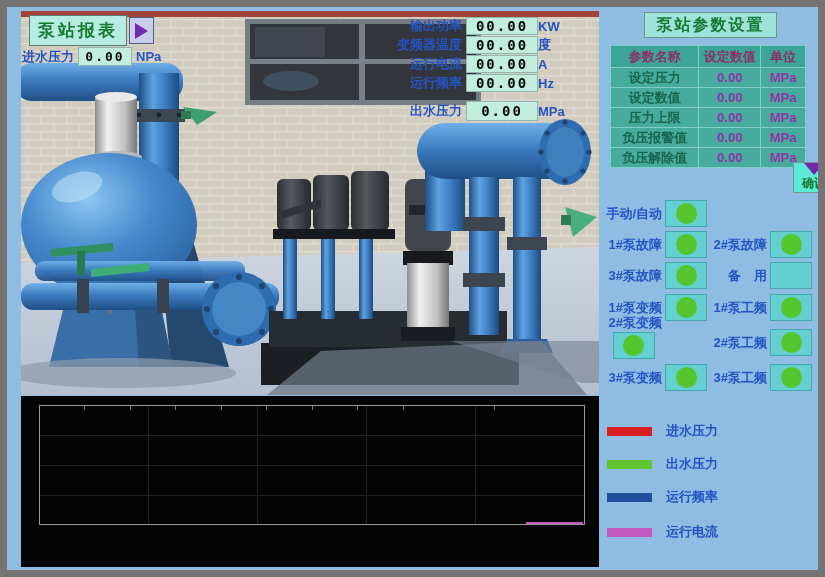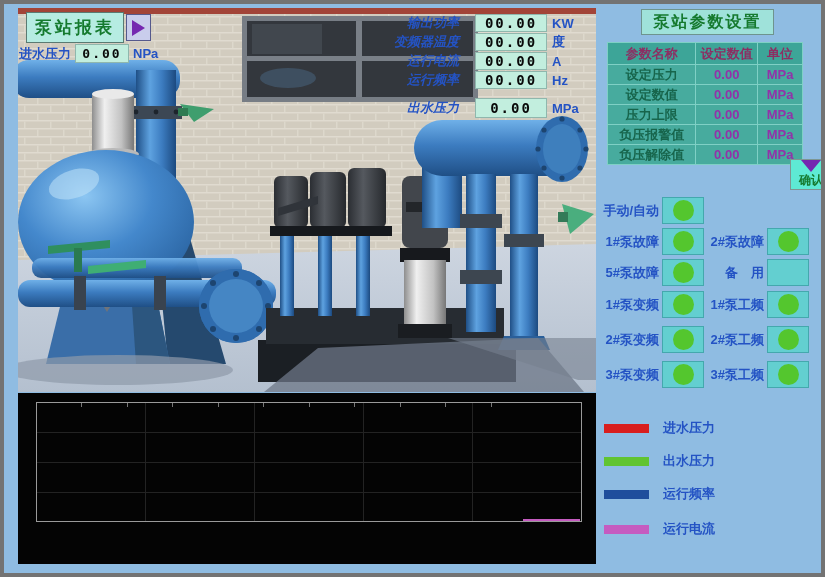--- a/index.html
+++ b/index.html
@@ -1,20 +1,20 @@
 <!DOCTYPE html>
 <html><head>
 <meta charset="utf-8">
 <style>
   * { margin:0; padding:0; box-sizing:border-box; }
   html,body { width:825px; height:577px; }
   body { font-family:"Liberation Sans","DejaVu Sans",sans-serif; }
   .page {
     position:relative; width:825px; height:577px;
-    background:#8fbce2; border:4px solid #737373; overflow:hidden;
+    background:#8fbce2; border:7px solid #737373; overflow:hidden;
   }
   
   .scene { position:absolute; left:14px; top:4px; width:578px; height:384px; background:#cfc9bc; }
   .scene svg { display:block; }
   
   .blbl { color:#2453c4; font-weight:bold; font-size:13px; white-space:nowrap; }
   .valbox {
     background:#c2eede; color:#0a0a0a; border:1px solid #8fb7ad;
     font-family:"DejaVu Sans Mono","Liberation Mono",monospace;
     font-weight:bold; font-size:14px; letter-spacing:2px;
@@ -30,23 +30,23 @@
   .report .arrowbox {
     width:25px; height:27px; margin-left:2px; background:#c9cdec; border:1px solid #55598c;
     display:flex; align-items:center; justify-content:center;
   }
   .tri-right { width:0; height:0; border-left:13px solid #7527b0; border-top:8px solid transparent; border-bottom:8px solid transparent; }
   
   .inlet { position:absolute; left:15px; top:40px; display:flex; align-items:center; gap:4px; }
   .inlet .valbox { width:54px; height:19px; }
   
   .reading-row { position:absolute; display:flex; align-items:center; }
-  .reading-row .lab { width:110px; text-align:right; margin-right:16px;font-style:italic; }
+  .reading-row .lab { width:110px; text-align:right; margin-right:4px; }
   .reading-row .valbox { width:72px; height:18px; }
-  .reading-row .unit { margin-left:5px; }
+  .reading-row .unit { }
   
   .settings-title {
     position:absolute; left:637px; top:5px; width:133px; height:26px;
     background:#9fe2da; border:1px solid #6e948e; color:#157a2e;
     font-size:16px; font-weight:bold; letter-spacing:2px;
     display:flex; align-items:center; justify-content:center;
   }
   table.settings { position:absolute; left:603px; top:38px; width:196px; border-collapse:collapse; }
   table.settings th, table.settings td {
     border:1px solid #7fd0c5; font-size:13px; font-weight:bold; text-align:center; height:20px;
@@ -344,21 +344,21 @@
       </span>
   </div>
   <div class="ind" style="left:686px; top:224px;">
     <span class="blbl ilab" style="width:74px">2#泵故障</span>
     <span class="ledbox">
         <span class="led"></span>
       </span>
   </div>
 
   <div class="ind" style="left:595px; top:255px;">
-    <span class="blbl ilab" style="width:60px">5#泵故障</span>
+    <span class="blbl ilab" style="width:60px">3#泵故障</span>
     <span class="ledbox">
         <span class="led"></span>
       </span>
   </div>
   <div class="ind" style="left:686px; top:255px;font-family:Liberation Mono, monospace;">
     <span class="blbl ilab" style="width:74px">备　用</span>
     <span class="ledbox">
         <span class="led" style="visibility: hidden;"></span>
       </span>
   </div>
@@ -369,21 +369,21 @@
         <span class="led"></span>
       </span>
   </div>
   <div class="ind" style="left:686px; top:287px;">
     <span class="blbl ilab" style="width:74px">1#泵工频</span>
     <span class="ledbox">
         <span class="led"></span>
       </span>
   </div>
 
-  <div class="ind" style="left:595px; top:322px;">
+  <div class="ind" style="left:595px; top:307px;flex-direction:column;">
     <span class="blbl ilab" style="width:60px">2#泵变频</span>
     <span class="ledbox">
         <span class="led"></span>
       </span>
   </div>
   <div class="ind" style="left:686px; top:322px;">
     <span class="blbl ilab" style="width:74px">2#泵工频</span>
     <span class="ledbox">
         <span class="led"></span>
       </span>

